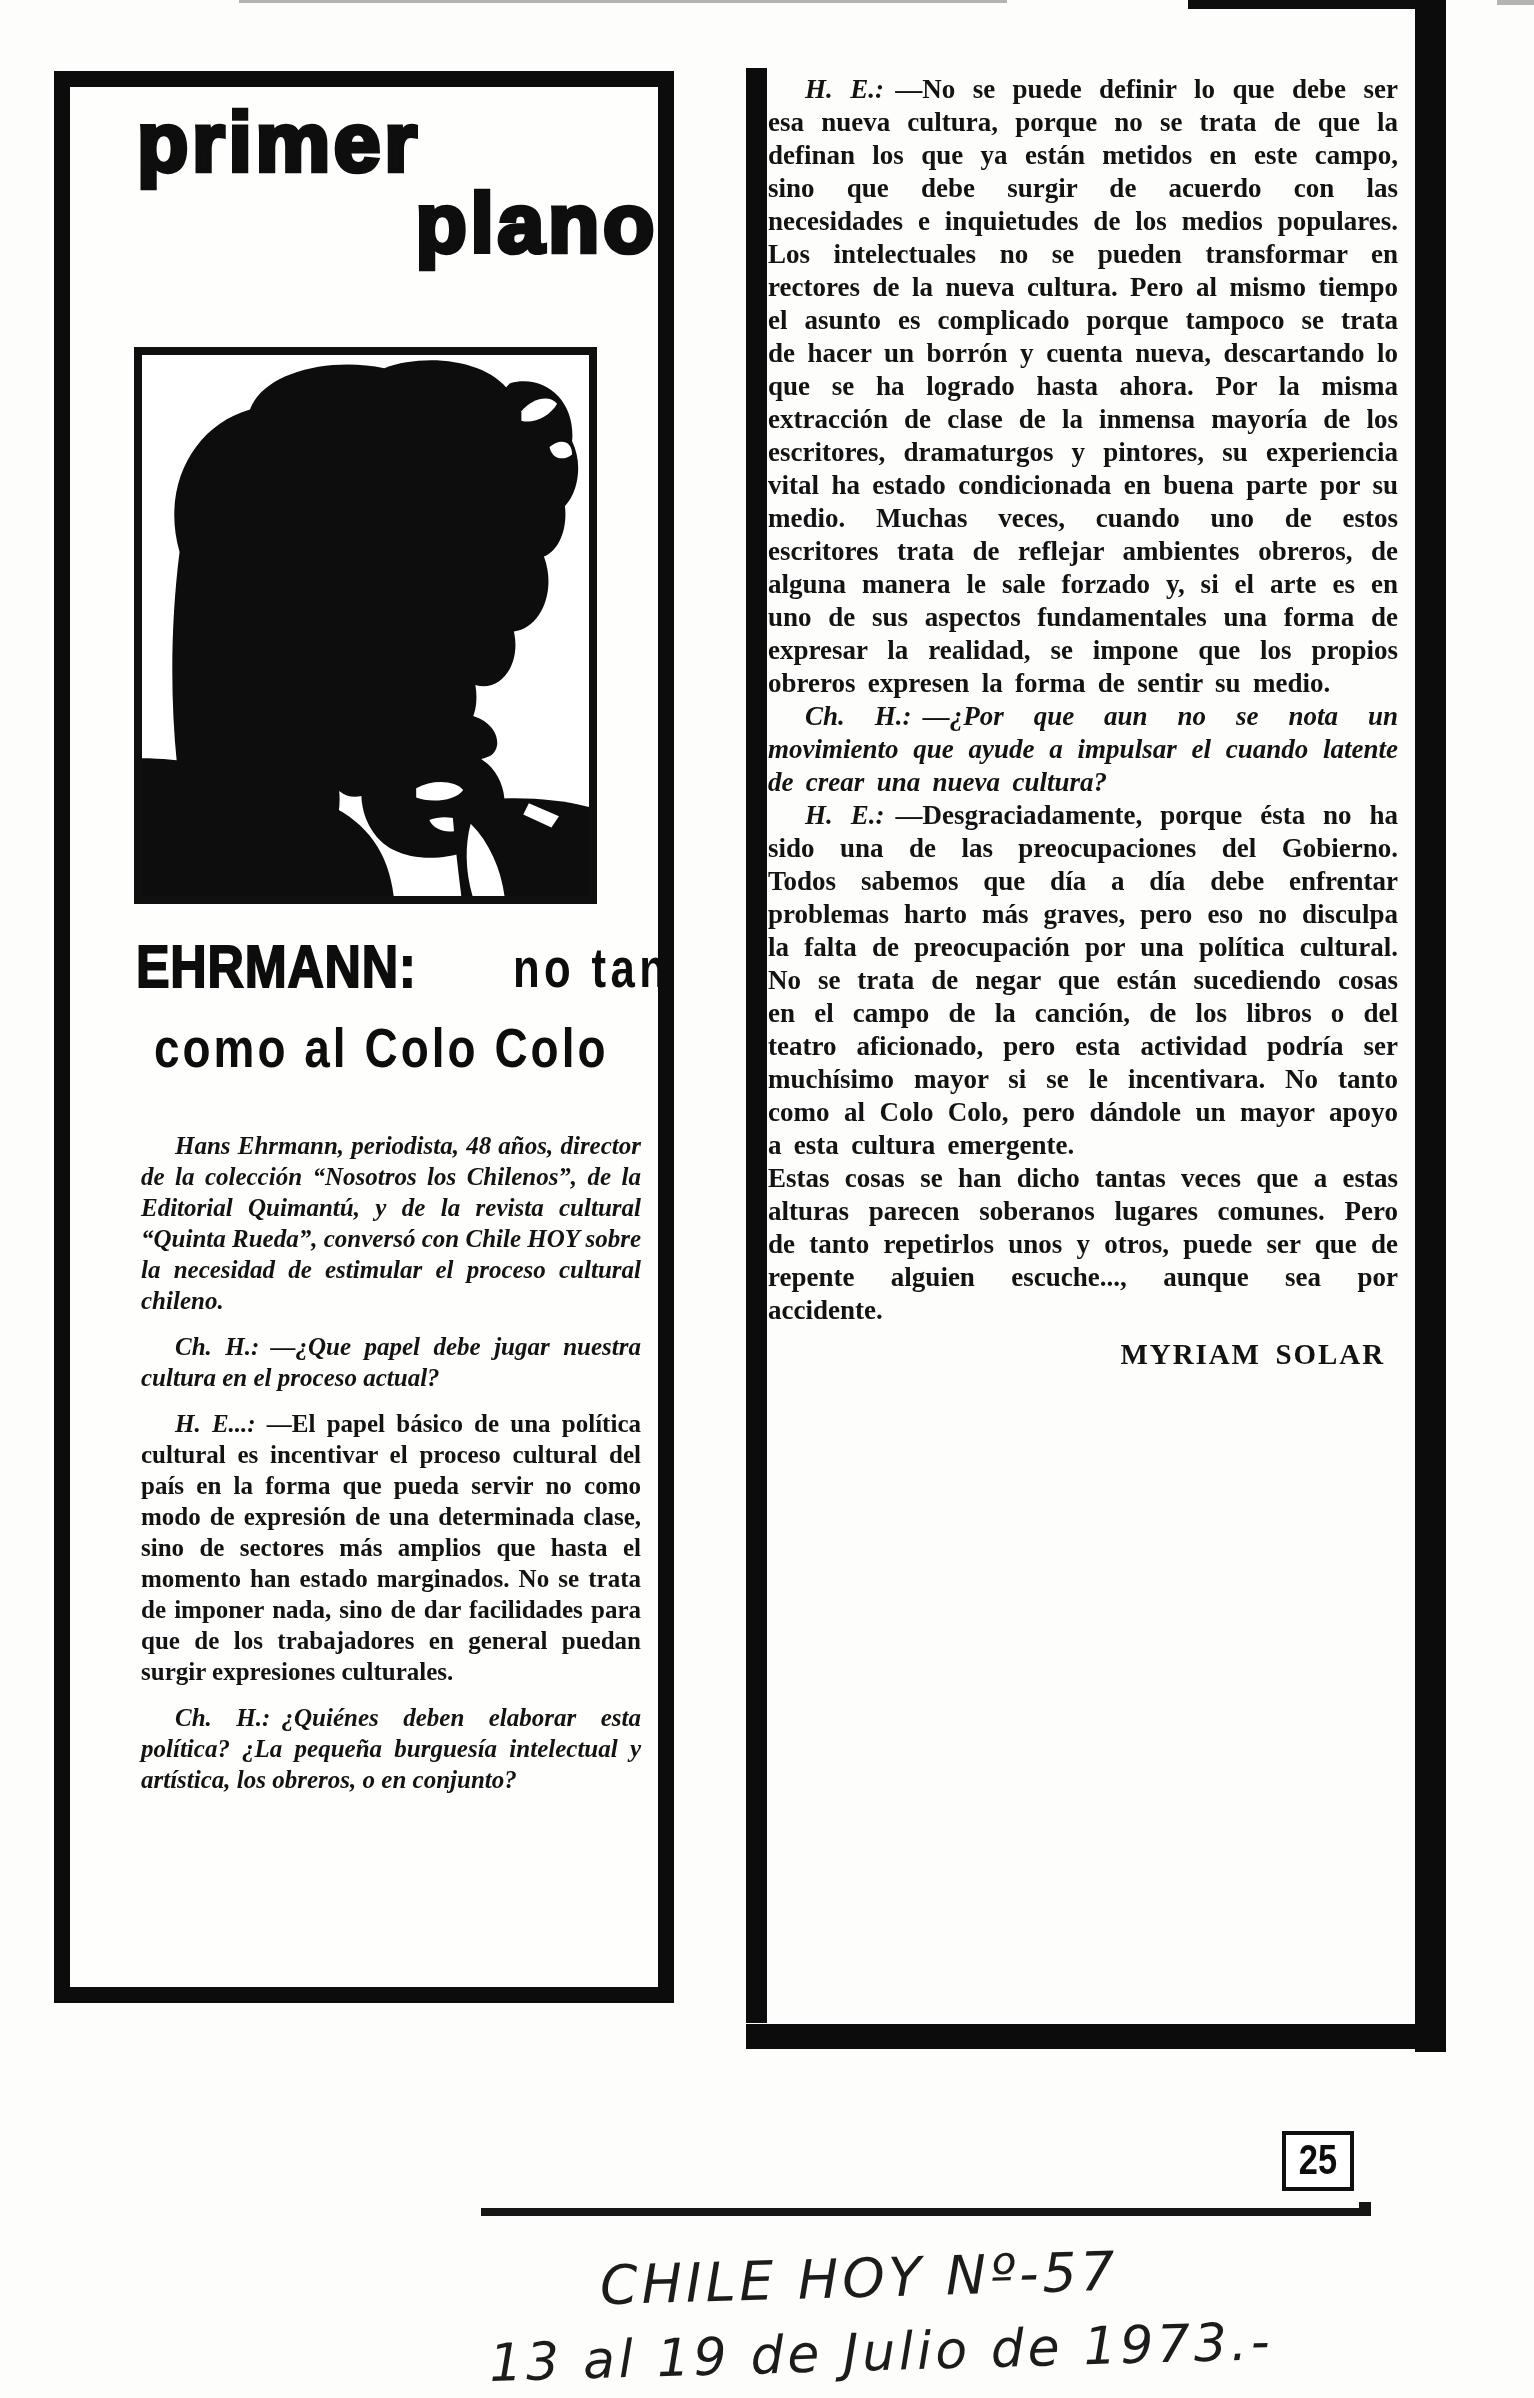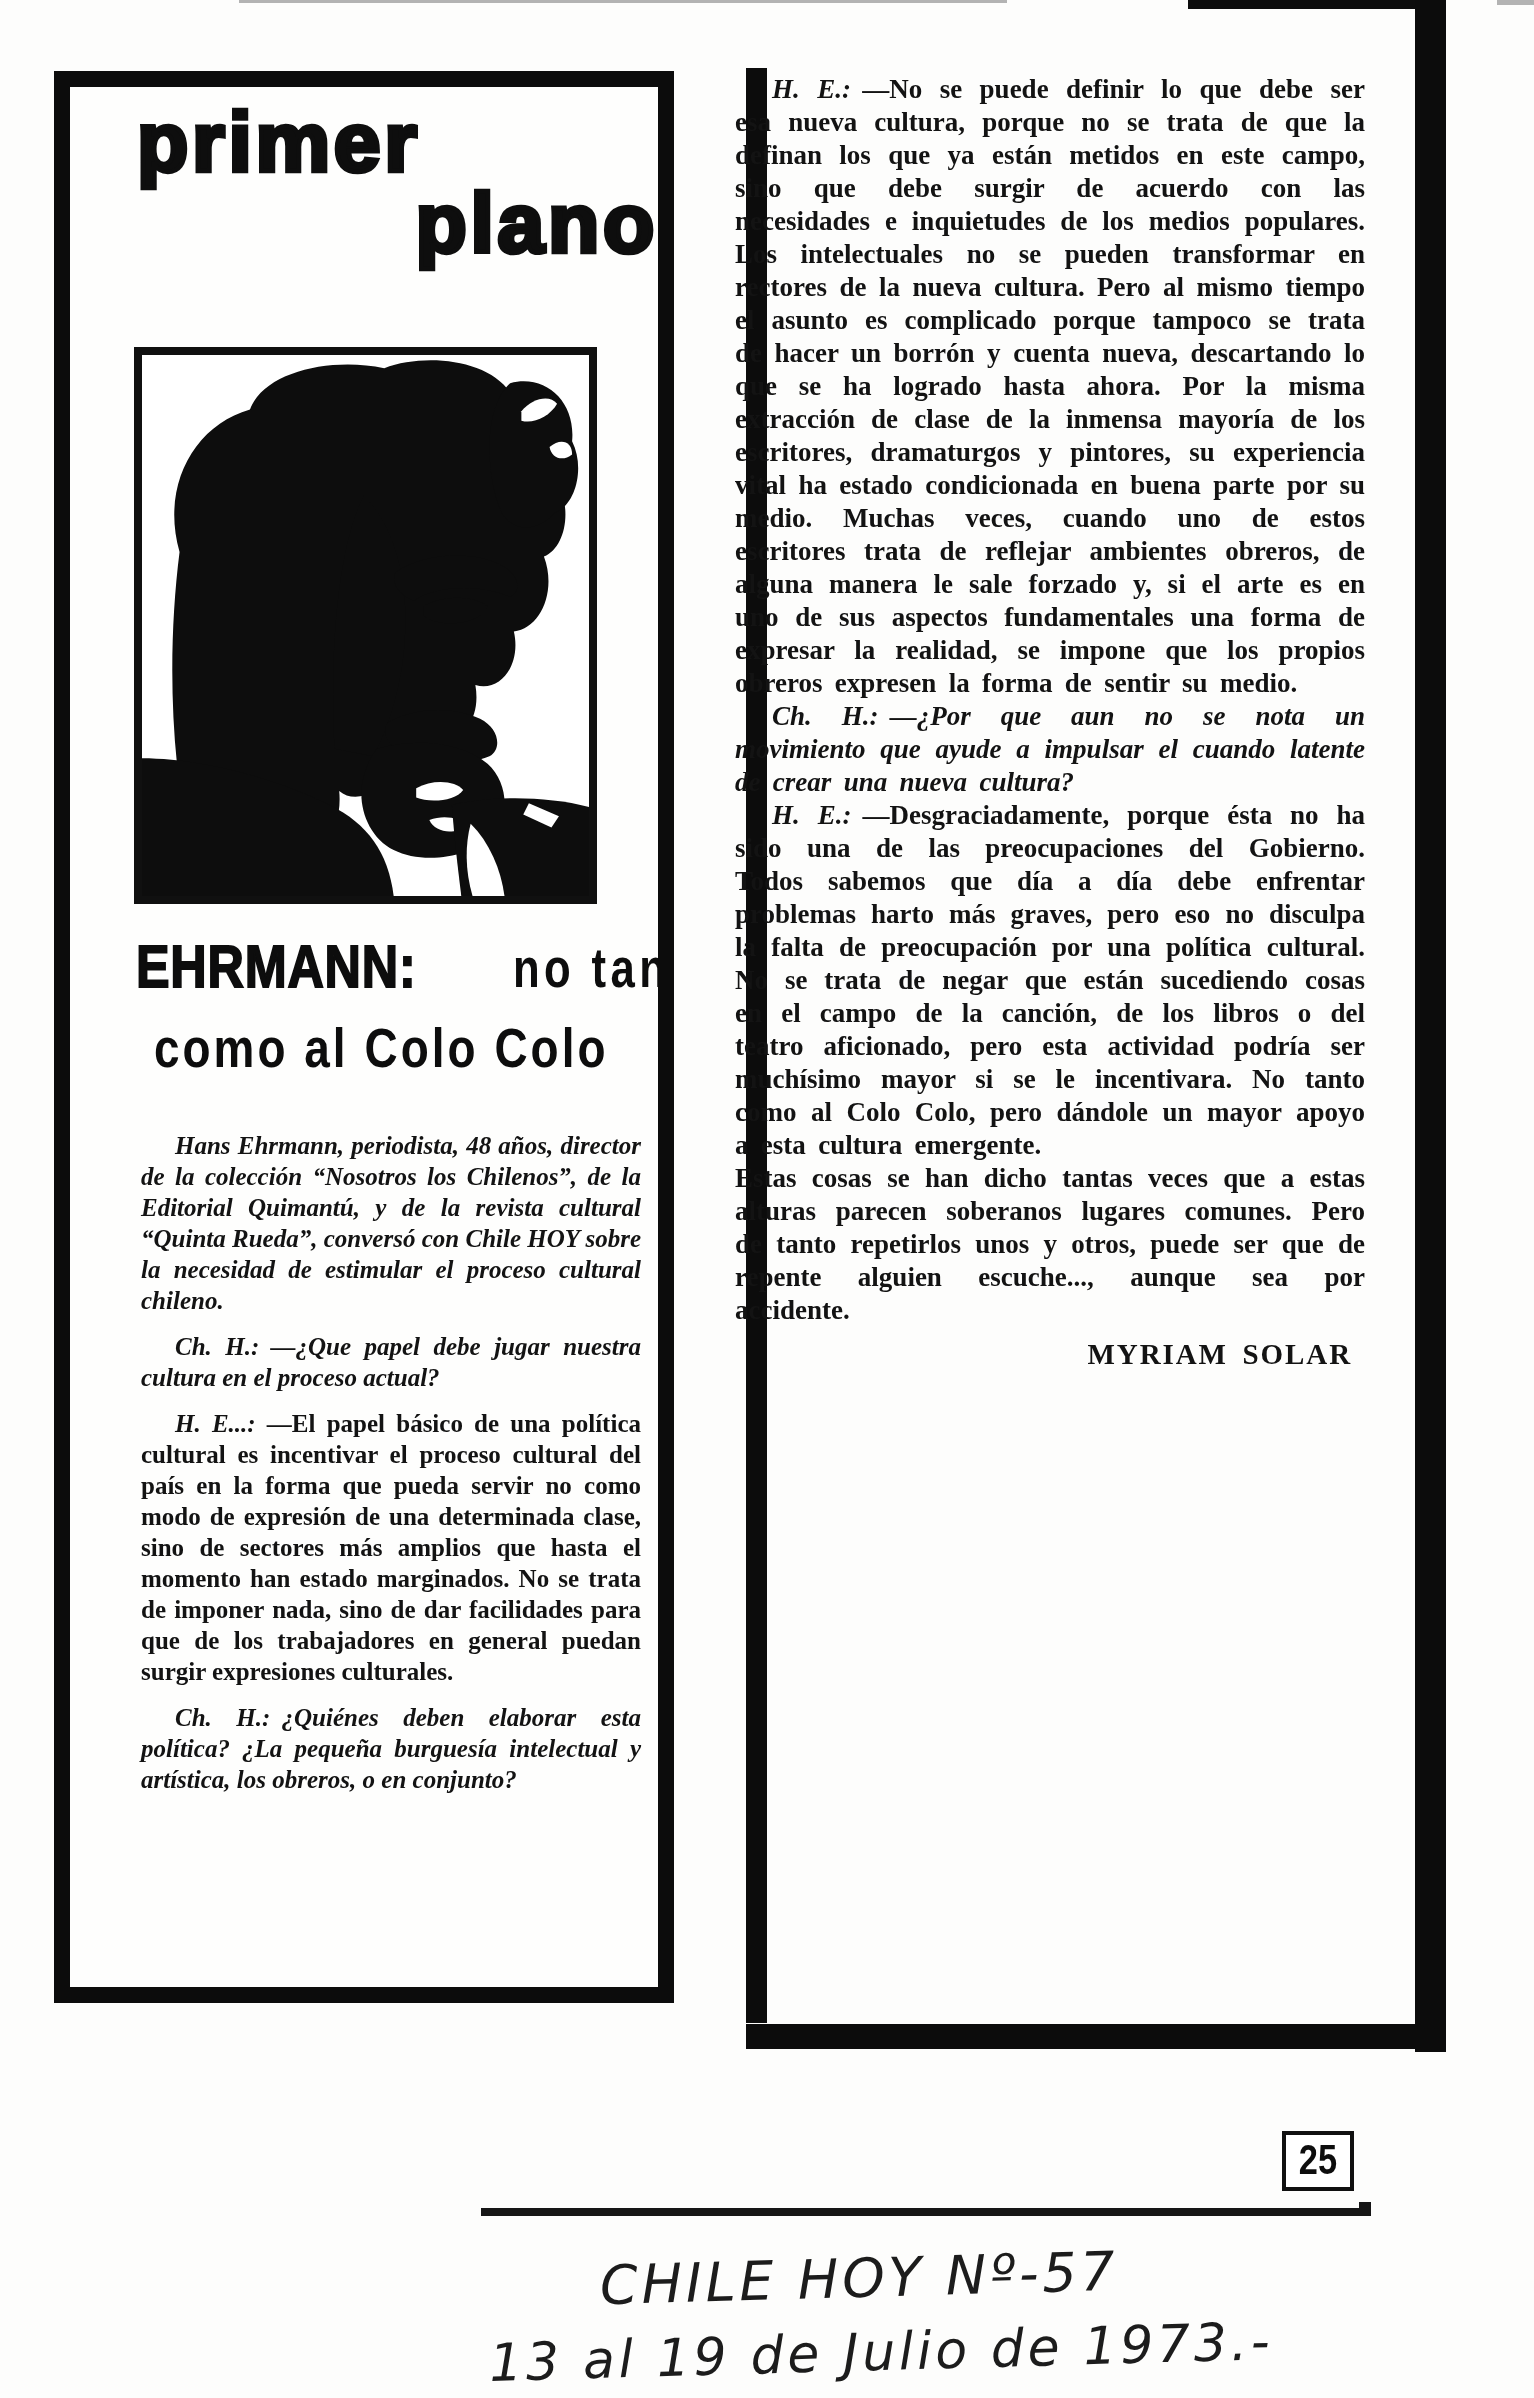--- a/index.html
+++ b/index.html
@@ -38,21 +38,21 @@
              text-align:justify;font-weight:700;}
   .left-copy p{margin:15px;text-indent:34px;}
   .italic{font-style:italic;}
   .speaker{font-style:italic;font-weight:700;margin-right:11.2px;}
   .speaker:empty{margin:0;}
 
   
   .bar{background:#0c0c0c;}
 
   
-  .right-copy{left:735px;top:73px;width:630px;font-size:27px;line-height:33px;
+  .right-copy{left:768px;top:73px;width:630px;font-size:27px;line-height:33px;
               text-align:justify;font-weight:700;word-spacing:5.6px;}
   .right-copy p{margin:0;text-indent:37px;}
   .right-copy p.no-indent{text-indent:0;}
   .byline{margin-top:11.2px;text-align:right;padding-right:13px;
           font-family:Liberation Serif, serif;font-weight:700;font-size:29px;
           letter-spacing:1.9px;font-style:normal;}
 
   
   .page-number-box{left:1282px;top:2131px;width:72px;height:60px;border:4.7px solid #101010;
                    box-sizing:border-box;display:flex;justify-content:center;

